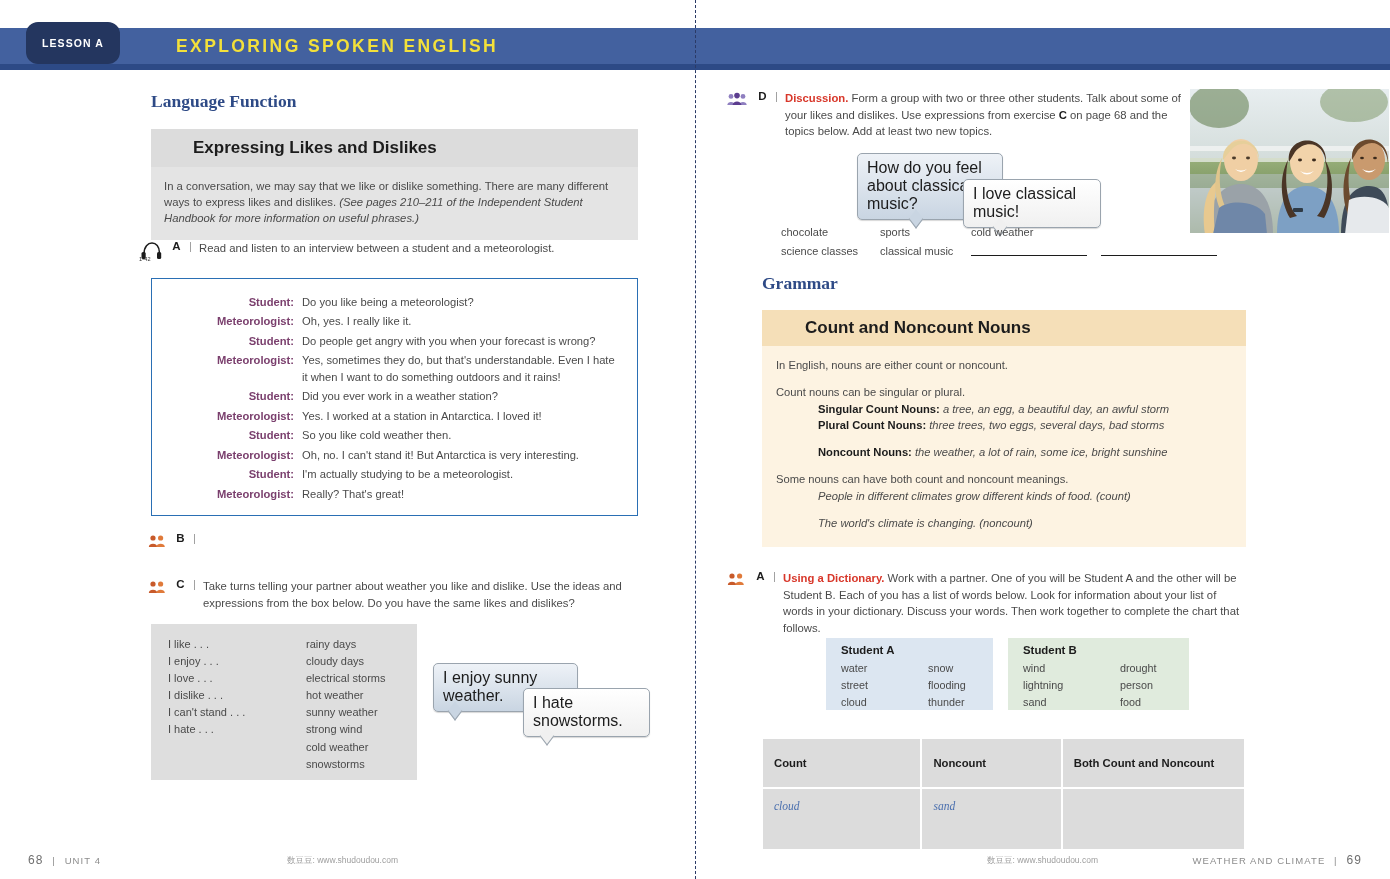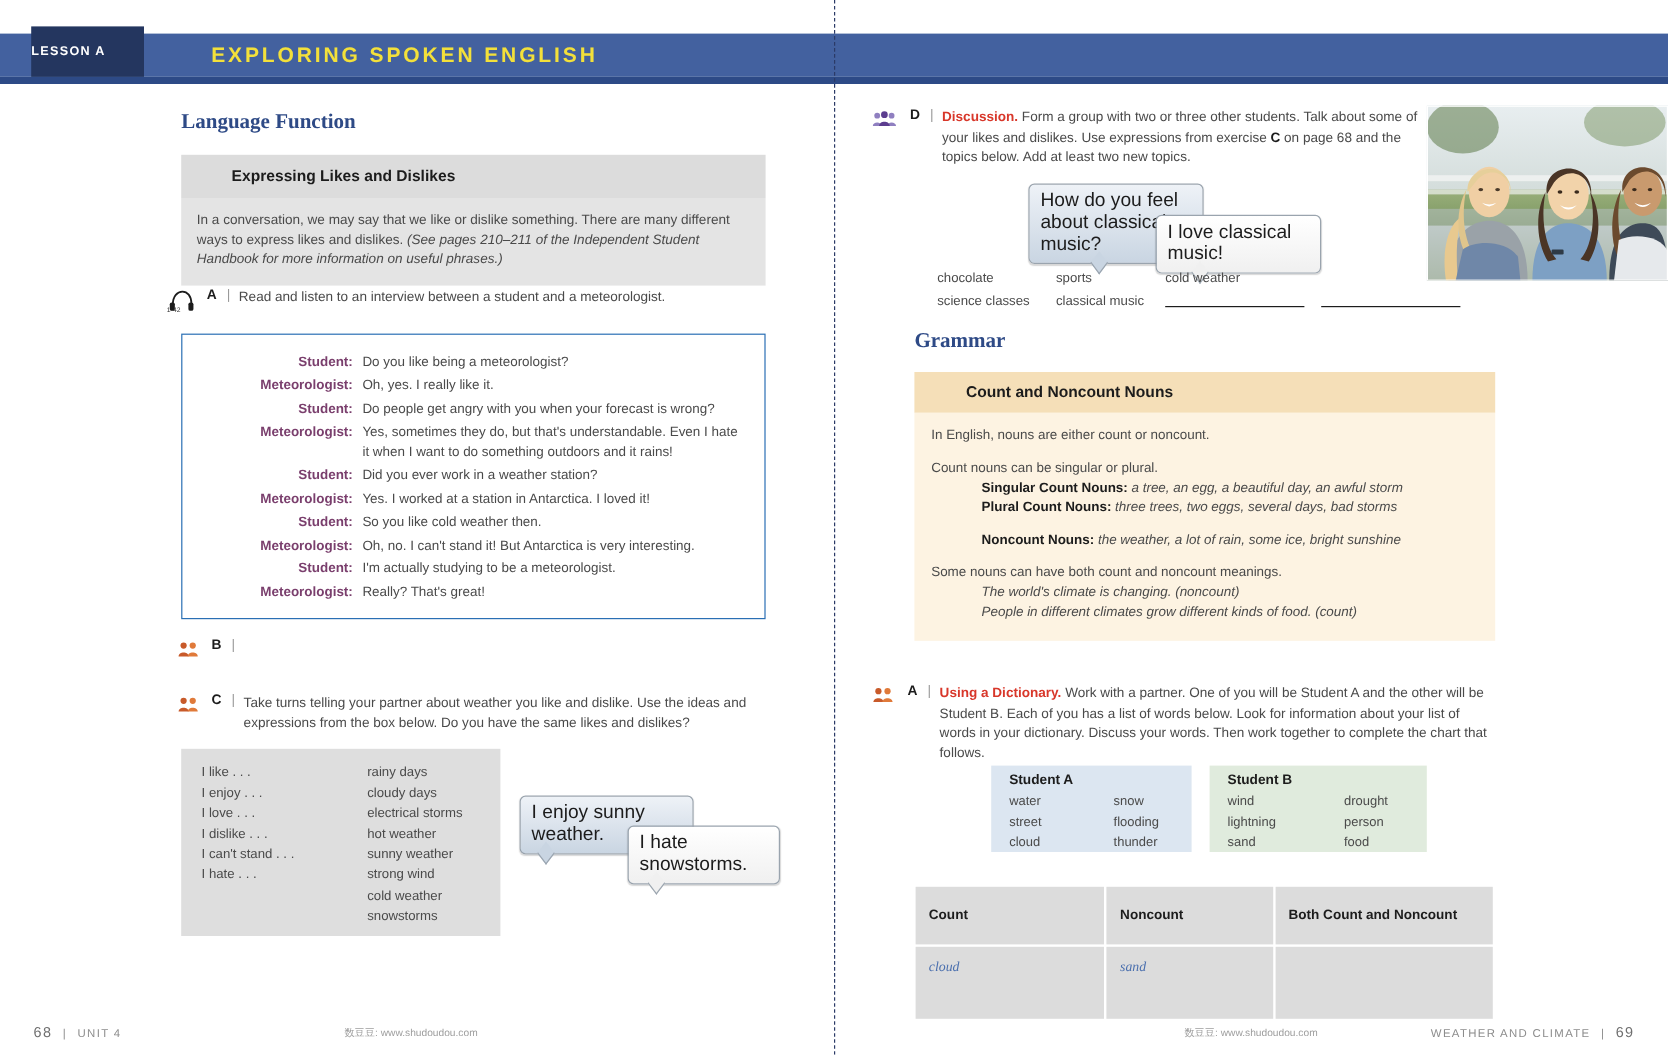--- a/index.html
+++ b/index.html
@@ -19,21 +19,21 @@
     position:absolute;left:0;top:28px;width:1390px;height:36px;
     background:#43619f;
   }
   .banner-underline{
     position:absolute;left:0;top:64px;width:1390px;height:6px;
     background:#2d4a86;
   }
   .lesson-tab{
     position:absolute;left:26px;top:22px;width:94px;height:42px;
     background:#24365f;
-    display:flex;align-items:center;justify-content:flex-start;
+    display:flex;align-items:center;justify-content:center;border-radius:12px;
   }
   .lesson-tab span{
     color:#ffffff;font-size:10.5px;font-weight:bold;letter-spacing:1.1px;
   }
   .banner-title{
     position:absolute;left:152px;top:36px;
     color:#f3e03a;font-size:17.5px;font-weight:bold;letter-spacing:2.4px;margin-left:24px;
   }
 
   
@@ -42,21 +42,21 @@
     border-left:1.4px dashed #2b3a66;
   }
 
   
   .sec-head{
     font-family:"Liberation Serif", serif;
     color:#2e4a86;font-size:17.5px;font-weight:bold;
     position:absolute;
   }
   .box-title{
-    font-size:13px;font-weight:bold;color:#1c1c1c;padding-left:29px;
+    font-size:17px;font-weight:bold;color:#1c1c1c;padding-left:29px;
   }
   .body-t{font-size:11.3px;line-height:16px;color:#4a4a4a;}
 
   
   .ex{position:absolute;display:flex;}
   .ex-letter{
     font-size:11.5px;font-weight:bold;color:#1c1c1c;
     width:13px;text-align:center;flex:none;
   }
   .ex-bar{
@@ -457,22 +457,22 @@
     <div class="gr-head">
       <span class="box-title">Count and Noncount Nouns</span>
     </div>
     <div class="gr-body">
       <p>In English, nouns are either count or noncount.</p>
       <p style="margin-bottom:0;">Count nouns can be singular or plural.</p>
       <p class="ind" style="margin-bottom:0;"><b>Singular Count Nouns:</b> <i>a tree, an egg, a beautiful day, an awful storm</i></p>
       <p class="ind"><b>Plural Count Nouns:</b> <i>three trees, two eggs, several days, bad storms</i></p>
       <p class="ind"><b>Noncount Nouns:</b> <i>the weather, a lot of rain, some ice, bright sunshine</i></p>
       <p style="margin-bottom:0;">Some nouns can have both count and noncount meanings.</p>
+      <p class="ind"><i>People in different climates grow different kinds of food. (count)</i></p>
       <p class="ind" style="margin-bottom:0;"><i>The world's climate is changing. (noncount)</i></p>
-      <p class="ind"><i>People in different climates grow different kinds of food. (count)</i></p>
     </div>
   </div>
 
   <div class="ex" id="ex-a-r">
     <div class="icon-pair">
       <svg width="18" height="14" viewBox="0 0 18 14">
         <circle cx="5" cy="4" r="2.6" fill="#c85a2a"></circle>
           <path d="M0.8 13 C0.8 8.8 9.2 8.8 9.2 13 Z" fill="#c85a2a"></path>
         <circle cx="12.6" cy="4" r="2.6" fill="#e07a3a"></circle>
           <path d="M8.4 13 C8.4 8.8 16.8 8.8 16.8 13 Z" fill="#e07a3a"></path>

